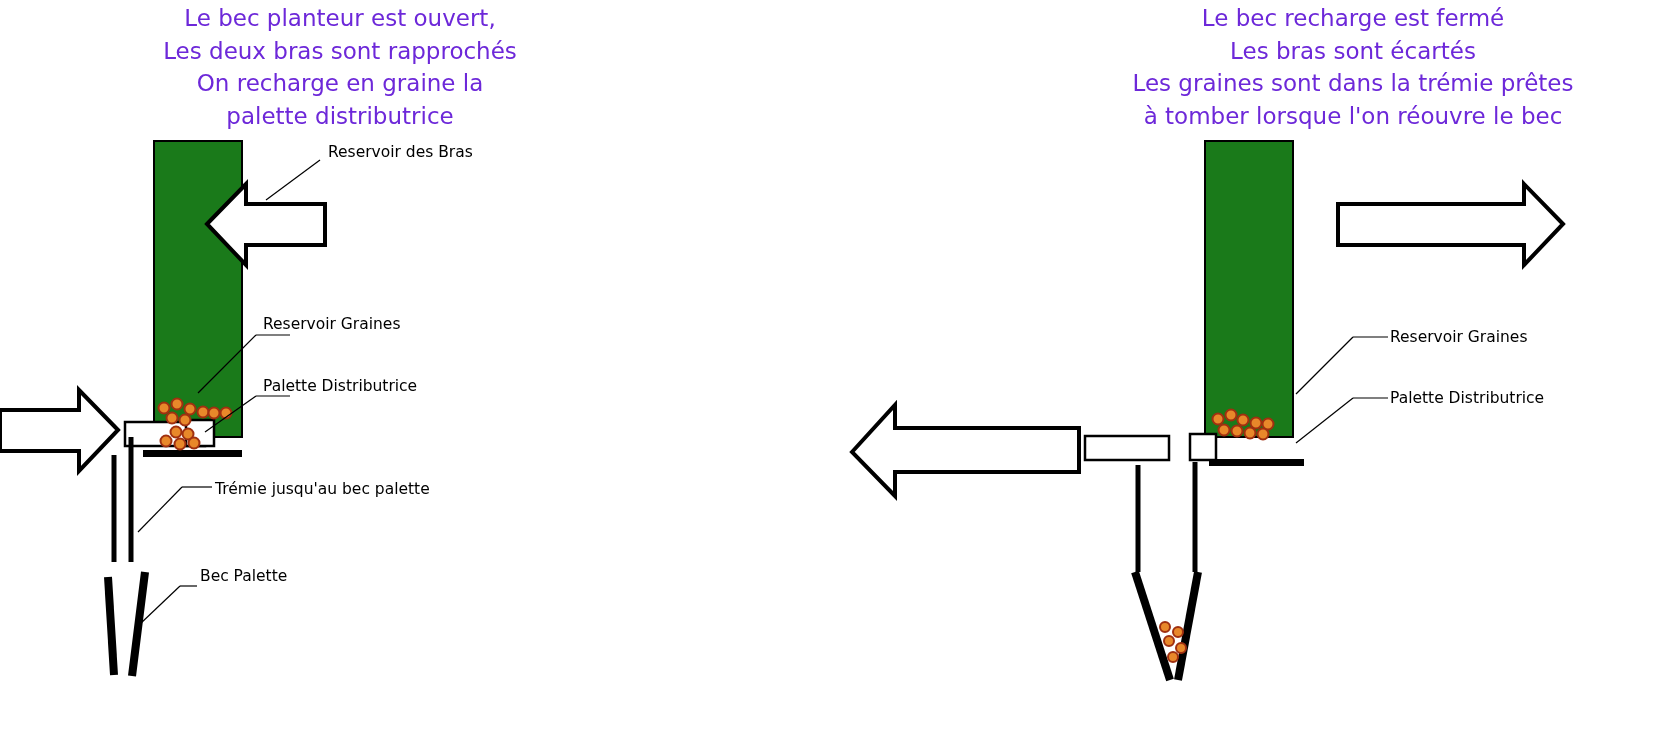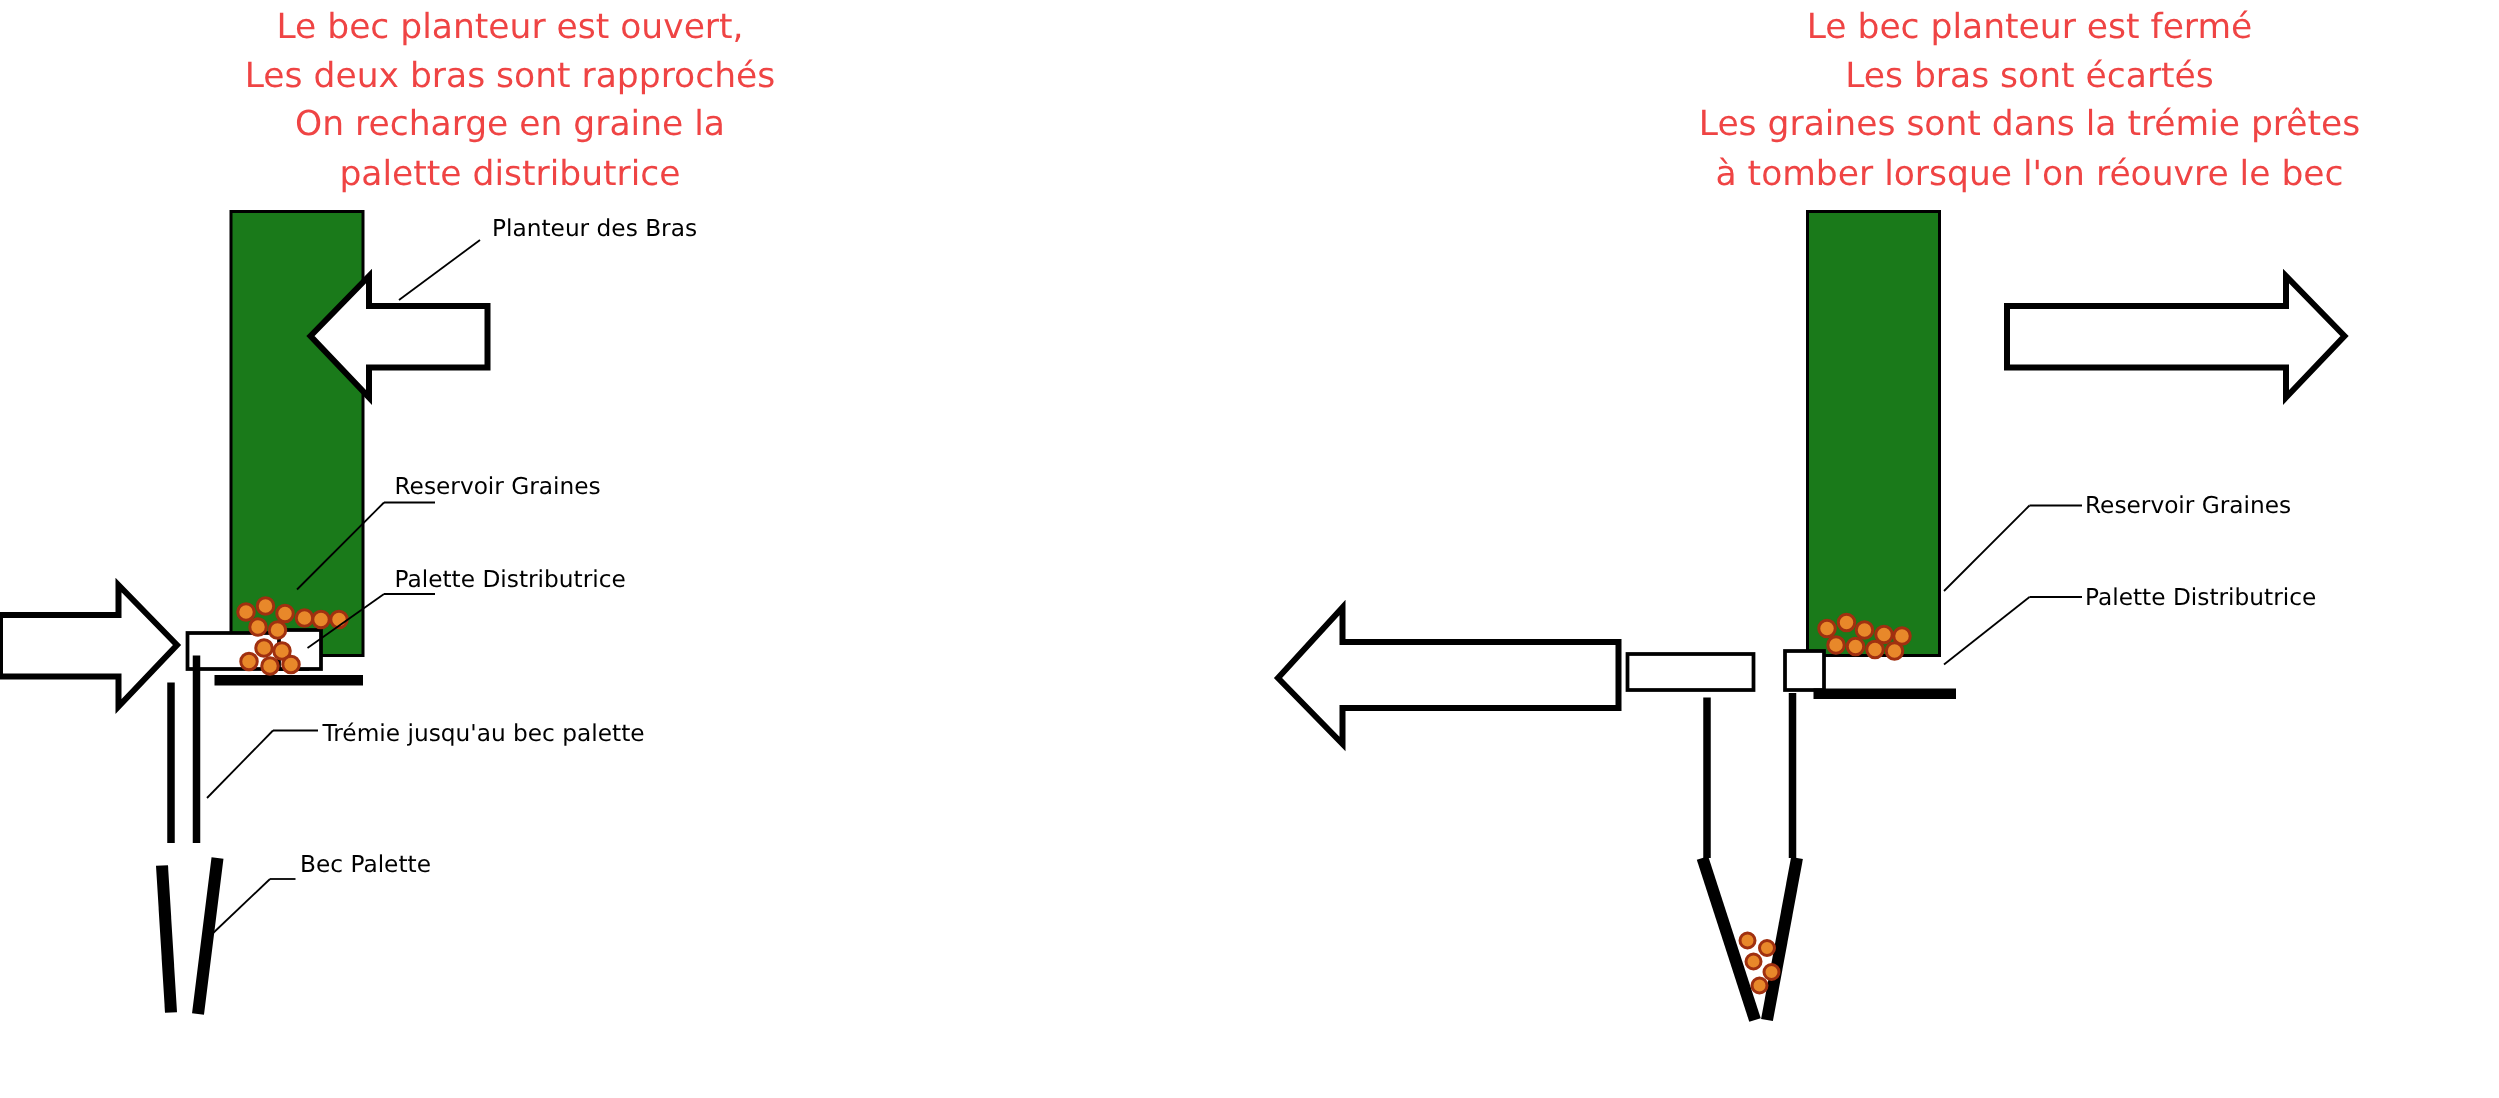--- a/index.html
+++ b/index.html
@@ -23,21 +23,21 @@
     height: 732px;
   }
   #panel-left  { left: 0;   width: 833px; }
   #panel-right { left: 833px; width: 833px; }
 
   .caption {
     position: absolute;
     text-align: center;
     font-size: 23px;
     line-height: 1.42;
-    color: #ef4444;
+    color: #6d28d9;
     white-space: pre-line;
     font-family: "DejaVu Sans", sans-serif;
   }
   #caption-left {
     left: 60px;
     top: 2px;
     width: 560px;
   }
   #caption-right {
     left: 220px;
@@ -114,34 +114,34 @@
       <line x1="198" y1="393" x2="256" y2="335" stroke="#000000" stroke-width="1.2"></line>
       <line x1="256" y1="335" x2="290" y2="335" stroke="#000000" stroke-width="1.2"></line>
       <line x1="205" y1="432" x2="256" y2="396" stroke="#000000" stroke-width="1.2"></line>
       <line x1="256" y1="396" x2="290" y2="396" stroke="#000000" stroke-width="1.2"></line>
       <line x1="138" y1="532" x2="182" y2="487" stroke="#000000" stroke-width="1.2"></line>
       <line x1="182" y1="487" x2="212" y2="487" stroke="#000000" stroke-width="1.2"></line>
       <line x1="140" y1="624" x2="180" y2="586" stroke="#000000" stroke-width="1.2"></line>
       <line x1="180" y1="586" x2="197" y2="586" stroke="#000000" stroke-width="1.2"></line>
     </svg>
 
-    <div class="annot" style="left:328px; top:143px;">Planteur des Bras</div>
+    <div class="annot" style="left:328px; top:143px;">Reservoir des Bras</div>
 
     <div class="annot" style="left:263px; top:315px;">Reservoir Graines</div>
 
     <div class="annot" style="left:263px; top:377px;">Palette Distributrice</div>
 
     <div class="annot" style="left:215px; top:480px;">Trémie jusqu'au bec palette</div>
 
     <div class="annot" style="left:200px; top:567px;">Bec Palette</div>
   </div>
 
   <div class="panel" id="panel-right">
 
-    <div class="caption" id="caption-right">Le bec planteur est fermé
+    <div class="caption" id="caption-right">Le bec recharge est fermé
 Les bras sont écartés
 Les graines sont dans la trémie prêtes
 à tomber lorsque l'on réouvre le bec</div>
 
     <svg class="layer" viewBox="0 0 833 732">
 
       <rect x="372" y="141" width="88" height="296" fill="#1a7a1a" stroke="#000000" stroke-width="2"></rect>
 
       <path d="M 730 224 L 691 184 L 691 204 L 505 204 L 505 245 L 691 245 L 691 265 Z" fill="#ffffff" stroke="#000000" stroke-width="4" stroke-linejoin="miter"></path>
 

